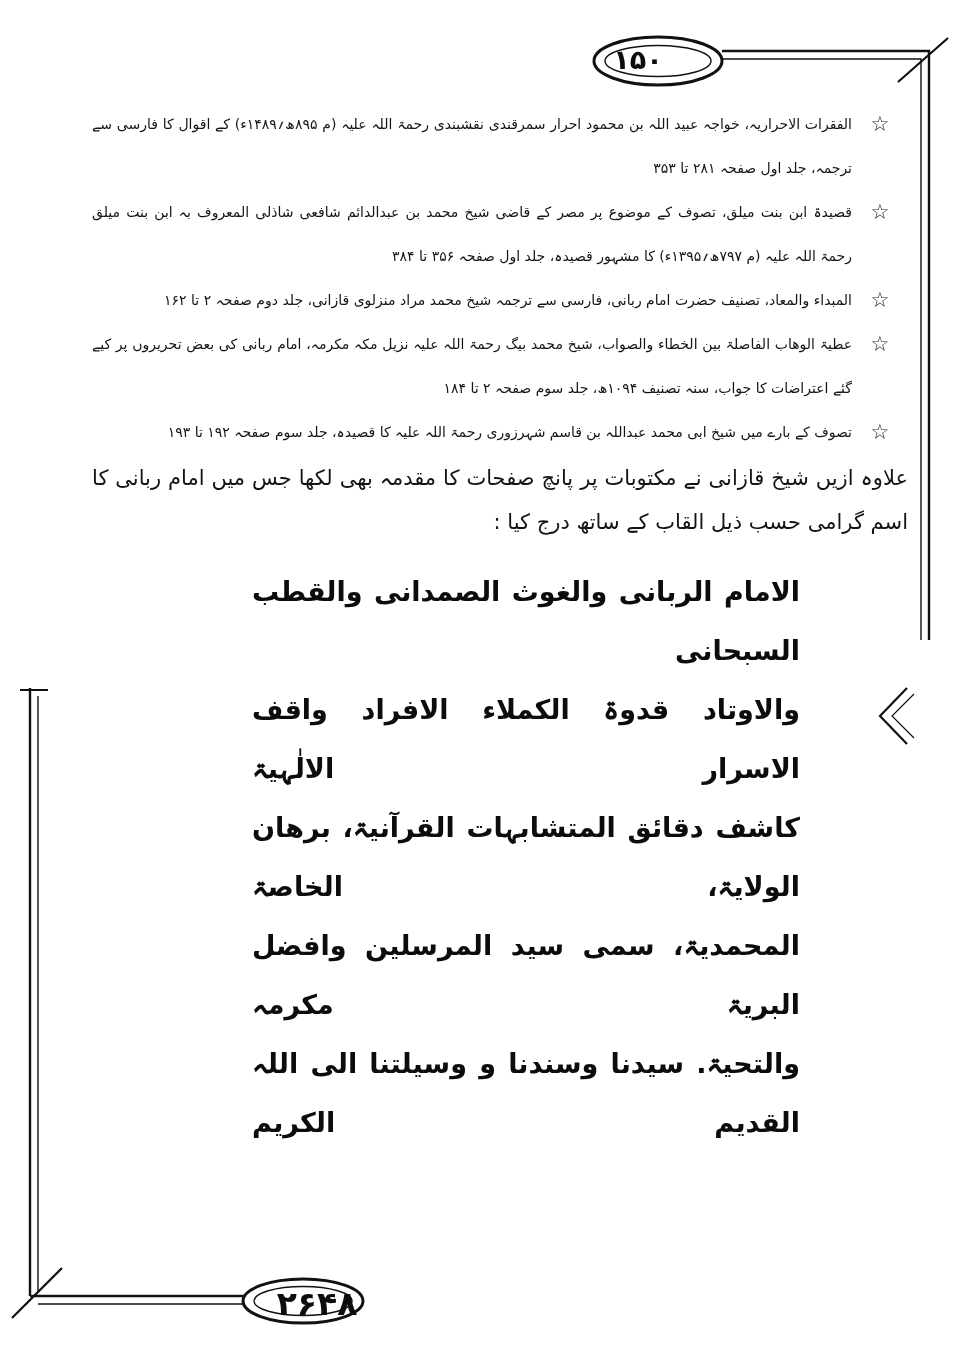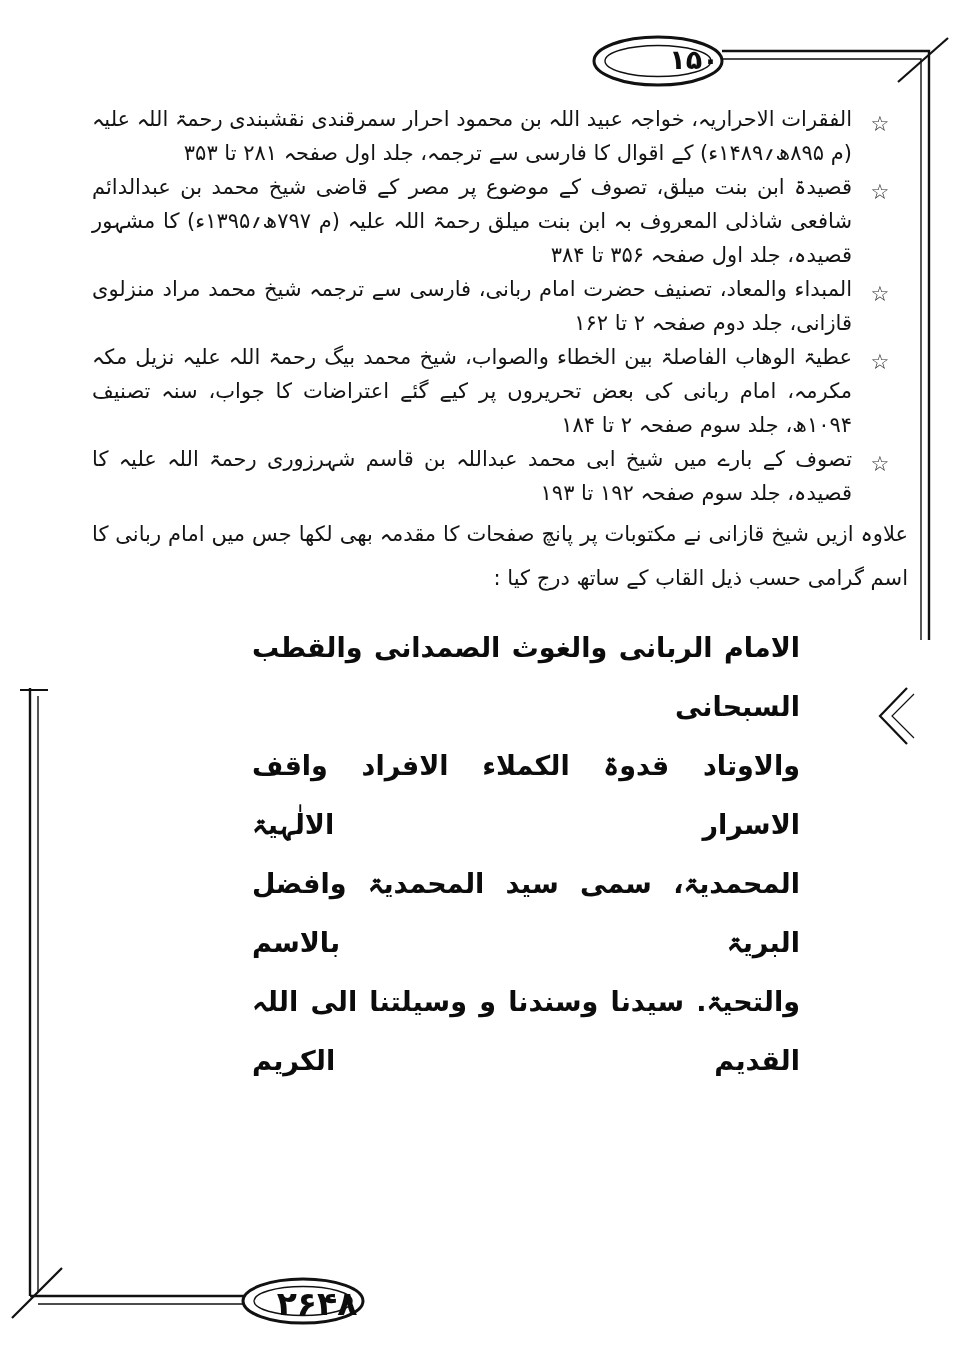--- a/index.html
+++ b/index.html
@@ -5,31 +5,31 @@
   html,body{margin:0;padding:0;}
   body{
     width:960px;height:1357px;position:relative;background:#ffffff;
     font-family:"DejaVu Sans", sans-serif;color:#141414;overflow:hidden;
   }
   .ornaments{position:absolute;top:0;left:0;width:960px;height:1357px;pointer-events:none;}
   .pagenum{
     position:absolute;text-align:center;font-weight:bold;color:#0d0d0d;
     font-family:"DejaVu Sans", sans-serif;
   }
-  .pagenum.top{left:632px;top:44px;width:124px;font-size:27px;letter-spacing:4px;}
+  .pagenum.top{left:576px;top:44px;width:124px;font-size:27px;letter-spacing:4px;}
   .pagenum.bottom{left:258px;top:1284px;width:118px;font-size:33px;letter-spacing:3px;}
   .content{
     position:absolute;top:102px;right:52px;width:816px;direction:rtl;
   }
   .list-item{display:flex;align-items:flex-start;}
   .star-cell{
     flex:0 0 56px;text-align:center;font-size:21px;line-height:44px;color:#222;
   }
   .item-text{
-    flex:1;font-size:21px;line-height:34px;text-align:justify;
+    flex:1;font-size:14px;line-height:44px;text-align:justify;
   }
   .closing-para{
     font-size:21px;line-height:44px;text-align:justify;margin-top:2px;
   }
   .arabic-block{
     margin:18px 108px 0 160px;direction:rtl;
   }
   .ar-line{
     font-size:27px;font-weight:bold;line-height:59px;color:#0c0c0c;
     text-align:justify;text-align-last:justify;
@@ -96,18 +96,19 @@
   <div class="list-item">
     <span class="star-cell">☆</span>
     <div class="item-text">تصوف کے بارے میں شیخ ابی محمد عبداللہ بن قاسم شہرزوری رحمۃ اللہ علیہ کا قصیدہ، جلد سوم صفحہ ۱۹۲ تا ۱۹۳</div>
   </div>
 
   <div class="closing-para">علاوہ ازیں شیخ قازانی نے مکتوبات پر پانچ صفحات کا مقدمہ بھی لکھا جس میں امام ربانی کا اسم گرامی حسب ذیل القاب کے ساتھ درج کیا :</div>
 
   <div class="arabic-block">
     <div class="ar-line">الامام الربانی والغوث الصمدانی والقطب السبحانی</div>
     <div class="ar-line">والاوتاد قدوۃ الکملاء الافراد واقف الاسرار الالٰہیۃ</div>
-    <div class="ar-line">المحمدیۃ، سمی سید المحمدیۃ وافضل البریۃ بالاسم</div>
+    <div class="ar-line">کاشف دقائق المتشابہات القرآنیۃ، برھان الولایۃ، الخاصۃ</div>
+    <div class="ar-line">المحمدیۃ، سمی سید المرسلین وافضل البریۃ مکرمہ</div>
     <div class="ar-line">والتحیۃ. سیدنا وسندنا و وسیلتنا الی اللہ القدیم الکریم</div>
 
   </div>
 
 </div>
 
 </body></html>

